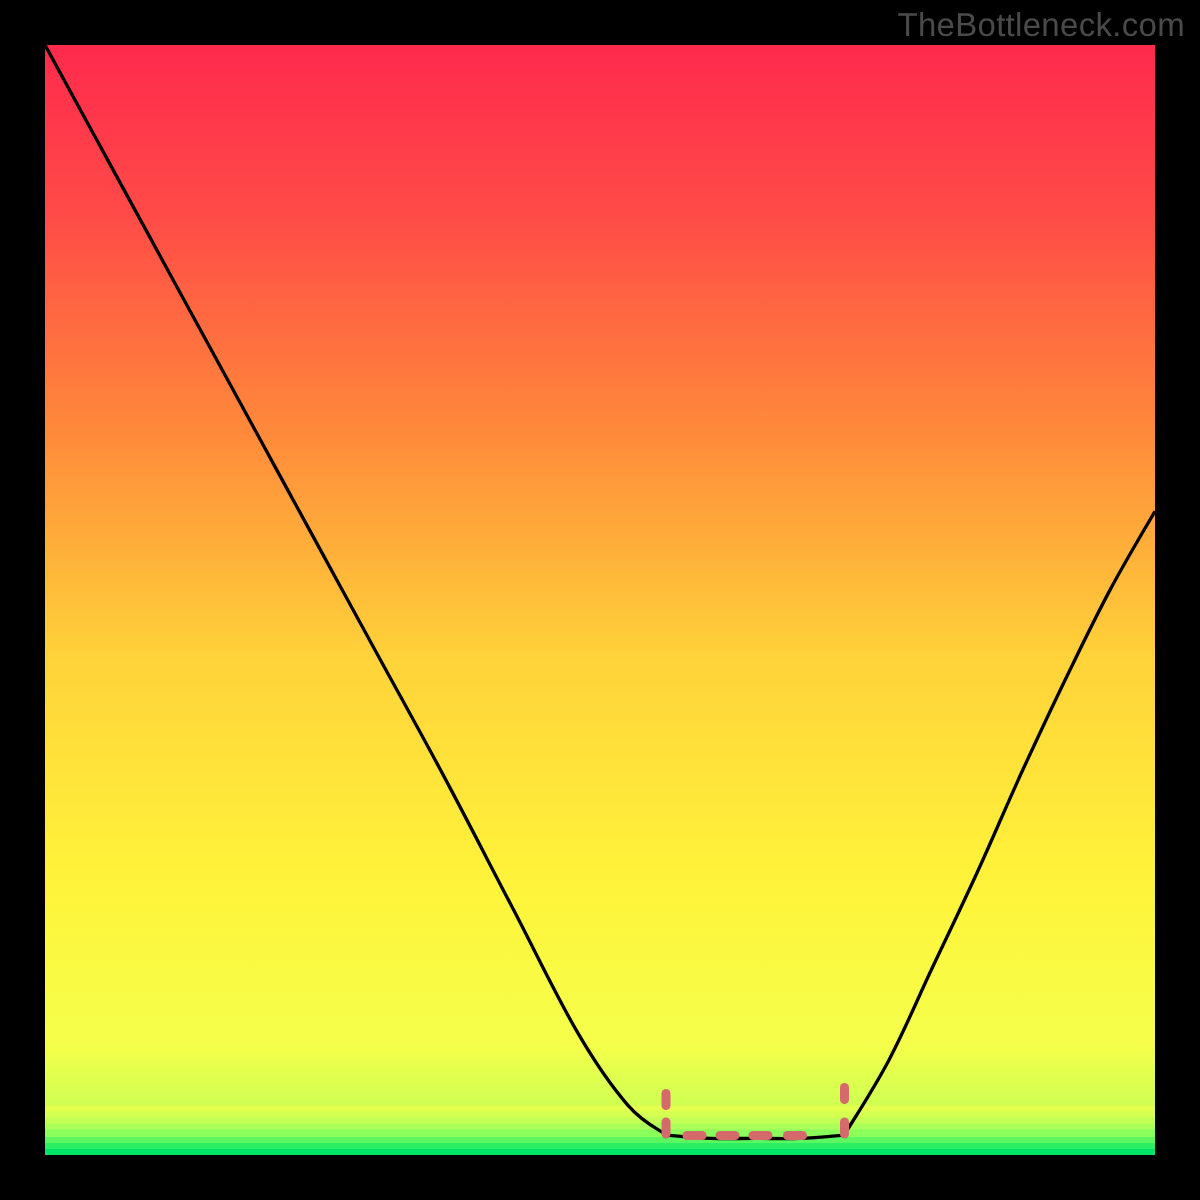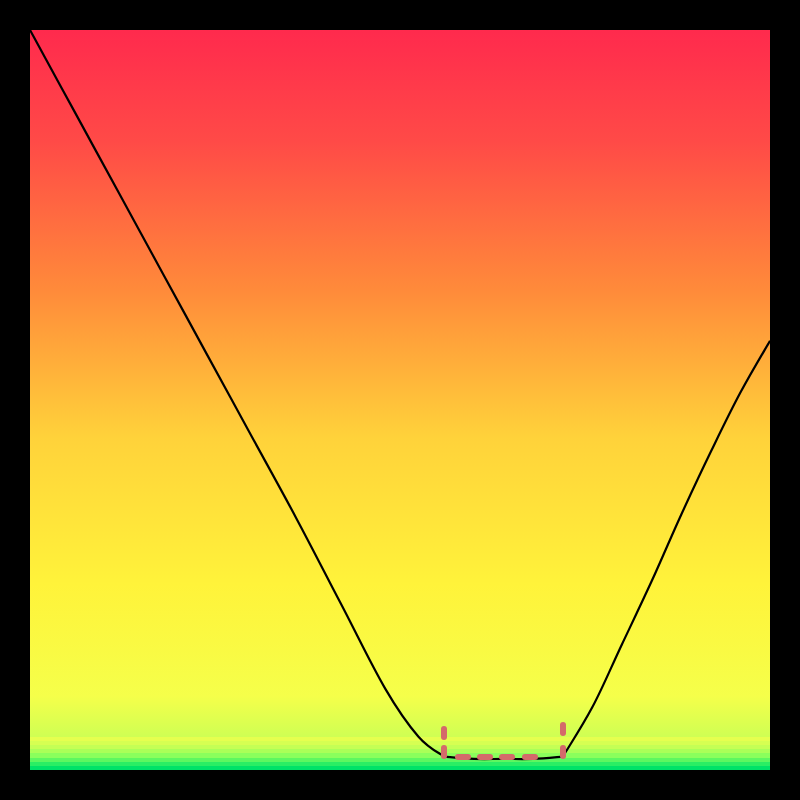--- a/index.html
+++ b/index.html
@@ -49,20 +49,21 @@
   }
   .dash {
     position: absolute;
     border-radius: 3px;
   }
 </style>
 </head>
 <body>
 
 <div class="frame">
+  <div class="watermark">TheBottleneck.com</div>
 
   <div class="plot">
     <div class="bg" id="bg" style="background: linear-gradient(rgb(255, 42, 77) 0%, rgb(255, 74, 71) 15%, rgb(255, 138, 58) 35%, rgb(255, 210, 58) 55%, rgb(255, 243, 58) 75%, rgb(245, 255, 74) 90%, rgb(200, 255, 85) 96.5%, rgb(0, 226, 104) 100%);">
         <div class="strip" style="top: 95.5%; height: 0.6125%; background: rgb(229, 255, 79);"></div>
         <div class="strip" style="top: 96.0625%; height: 0.6125%; background: rgb(214, 255, 82);"></div>
         <div class="strip" style="top: 96.625%; height: 0.6125%; background: rgb(196, 255, 85);"></div>
         <div class="strip" style="top: 97.1875%; height: 0.6125%; background: rgb(170, 255, 88);"></div>
         <div class="strip" style="top: 97.75%; height: 0.6125%; background: rgb(138, 255, 92);"></div>
         <div class="strip" style="top: 98.3125%; height: 0.6125%; background: rgb(92, 247, 96);"></div>
         <div class="strip" style="top: 98.875%; height: 0.6125%; background: rgb(42, 238, 100);"></div>

